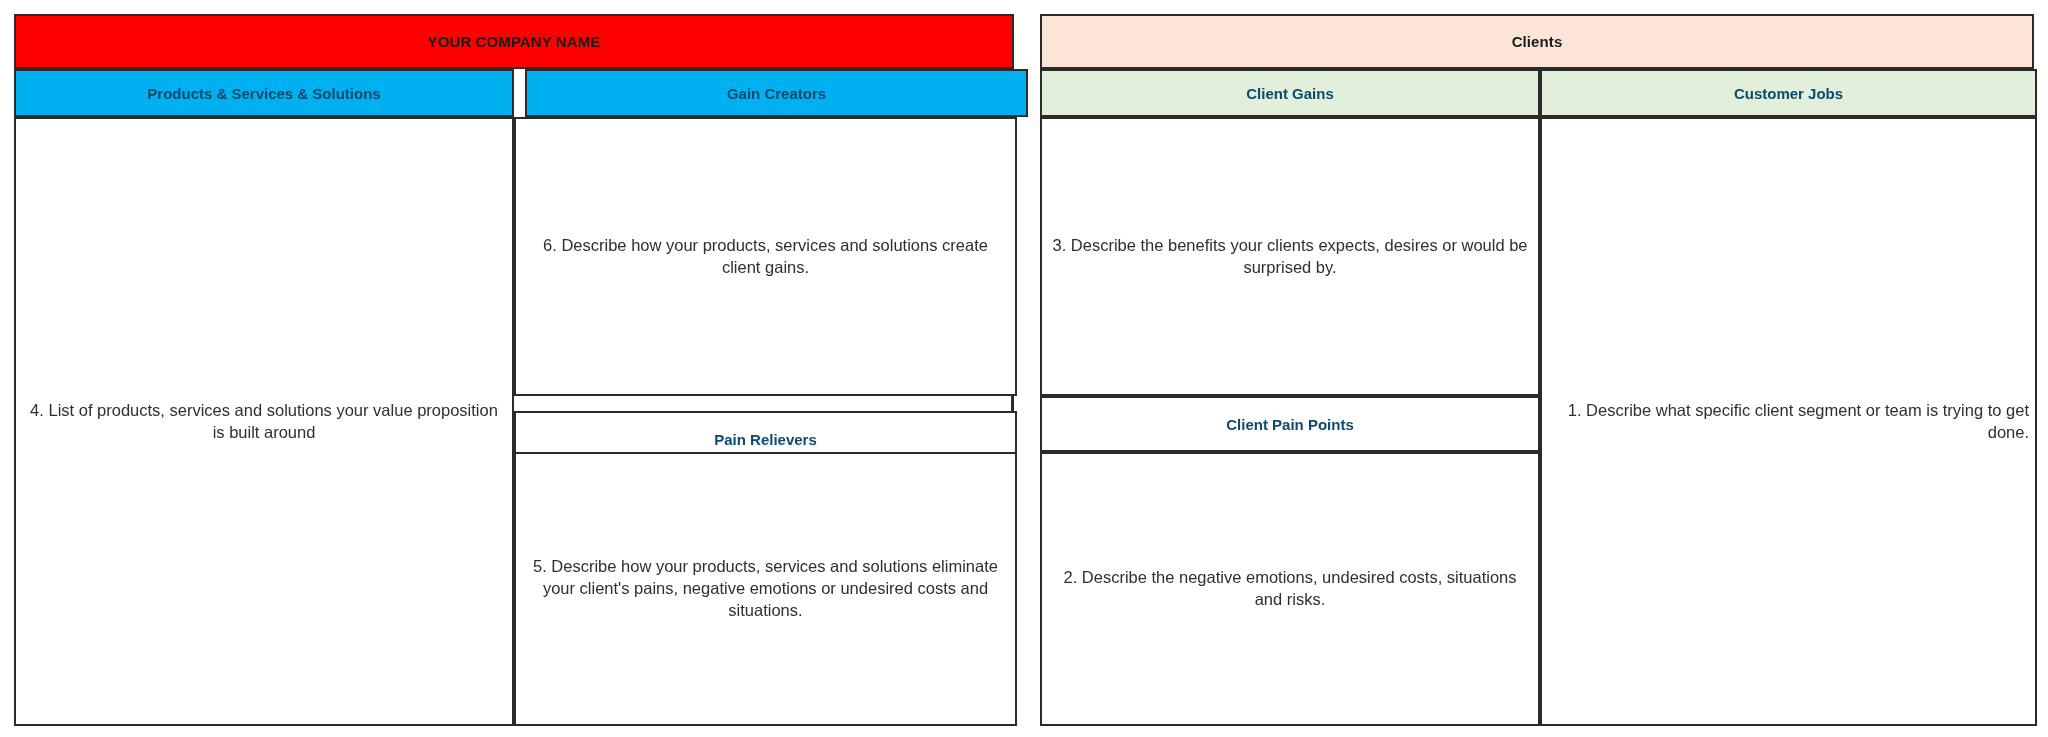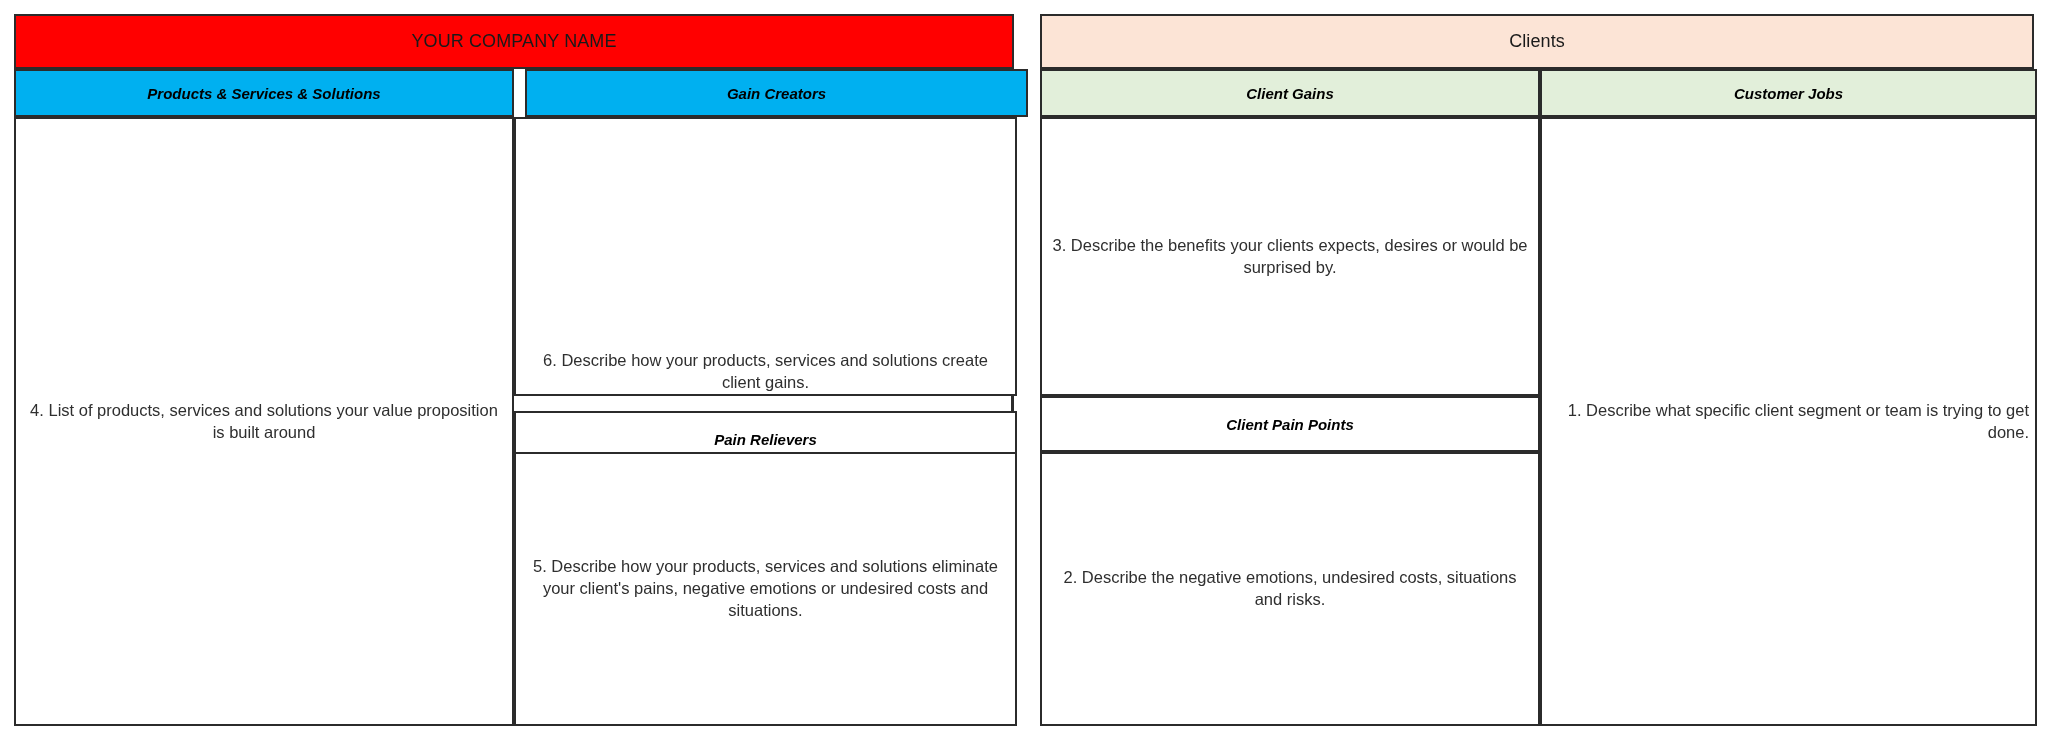--- a/index.html
+++ b/index.html
@@ -35,48 +35,47 @@
     position: absolute;
     box-sizing: border-box;
     border: 2px solid #2b2b2b;
     display: flex;
     align-items: center;
     justify-content: center;
     text-align: center;
   }
 
   .band-title {
-    font-size: 18px;
-    font-weight: normal;
+    font-size: 15px;
+    font-weight: bold;
     color: #1a1a1a;
     letter-spacing: .1px;
   }
 
   .sub-head {
     font-size: 15px;
     font-weight: bold;
-    color: #000000;
-    font-style: italic;
+    color: #0c4a6e;
   }
 
   .cell-body {
     font-size: 16.5px;
     font-weight: normal;
     color: #2f2f2f;
     line-height: 1.32;
     padding: 0 6px;
   }
 
   
   #company-band    { left: -3px; top: -3px;  width: 1000px; height: 55px;  background: #FF0000; }
   #head-products   { left: -3px; top: 52px;  width: 500px;  height: 48px;  background: #00B0F0; }
   #head-gain       { left: 508px;top: 52px;  width: 503px;  height: 48px;  background: #00B0F0; }
 
   #cell-products   { left: -3px; top: 100px; width: 500px;  height: 609px; background: #ffffff; }
-  #cell-gain       { left: 497px;top: 100px; width: 503px;  height: 279px; background: #ffffff; align-items: flex-end; }
+  #cell-gain       { left: 497px;top: 100px; width: 503px;  height: 279px; background: #ffffff; }
   #head-pain-rel   { left: 497px;top: 394px; width: 503px;  height: 56px;  background: #ffffff; }
   #cell-pain-rel   { left: 497px;top: 435px; width: 503px;  height: 274px; background: #ffffff; }
 
   
   #clients-band    { left: -3px; top: -3px;  width: 994px;  height: 55px;  background: #FCE4D6; }
   #head-client-gains { left: -3px; top: 52px; width: 500px; height: 48px;  background: #E2EFDA; }
   #head-cust-jobs  { left: 497px;top: 52px;  width: 497px;  height: 48px;  background: #E2EFDA; }
 
   #cell-client-gains { left: -3px; top: 100px; width: 500px; height: 279px; background: #ffffff; }
   #head-client-pain  { left: -3px; top: 379px; width: 500px; height: 56px;  background: #ffffff; }

